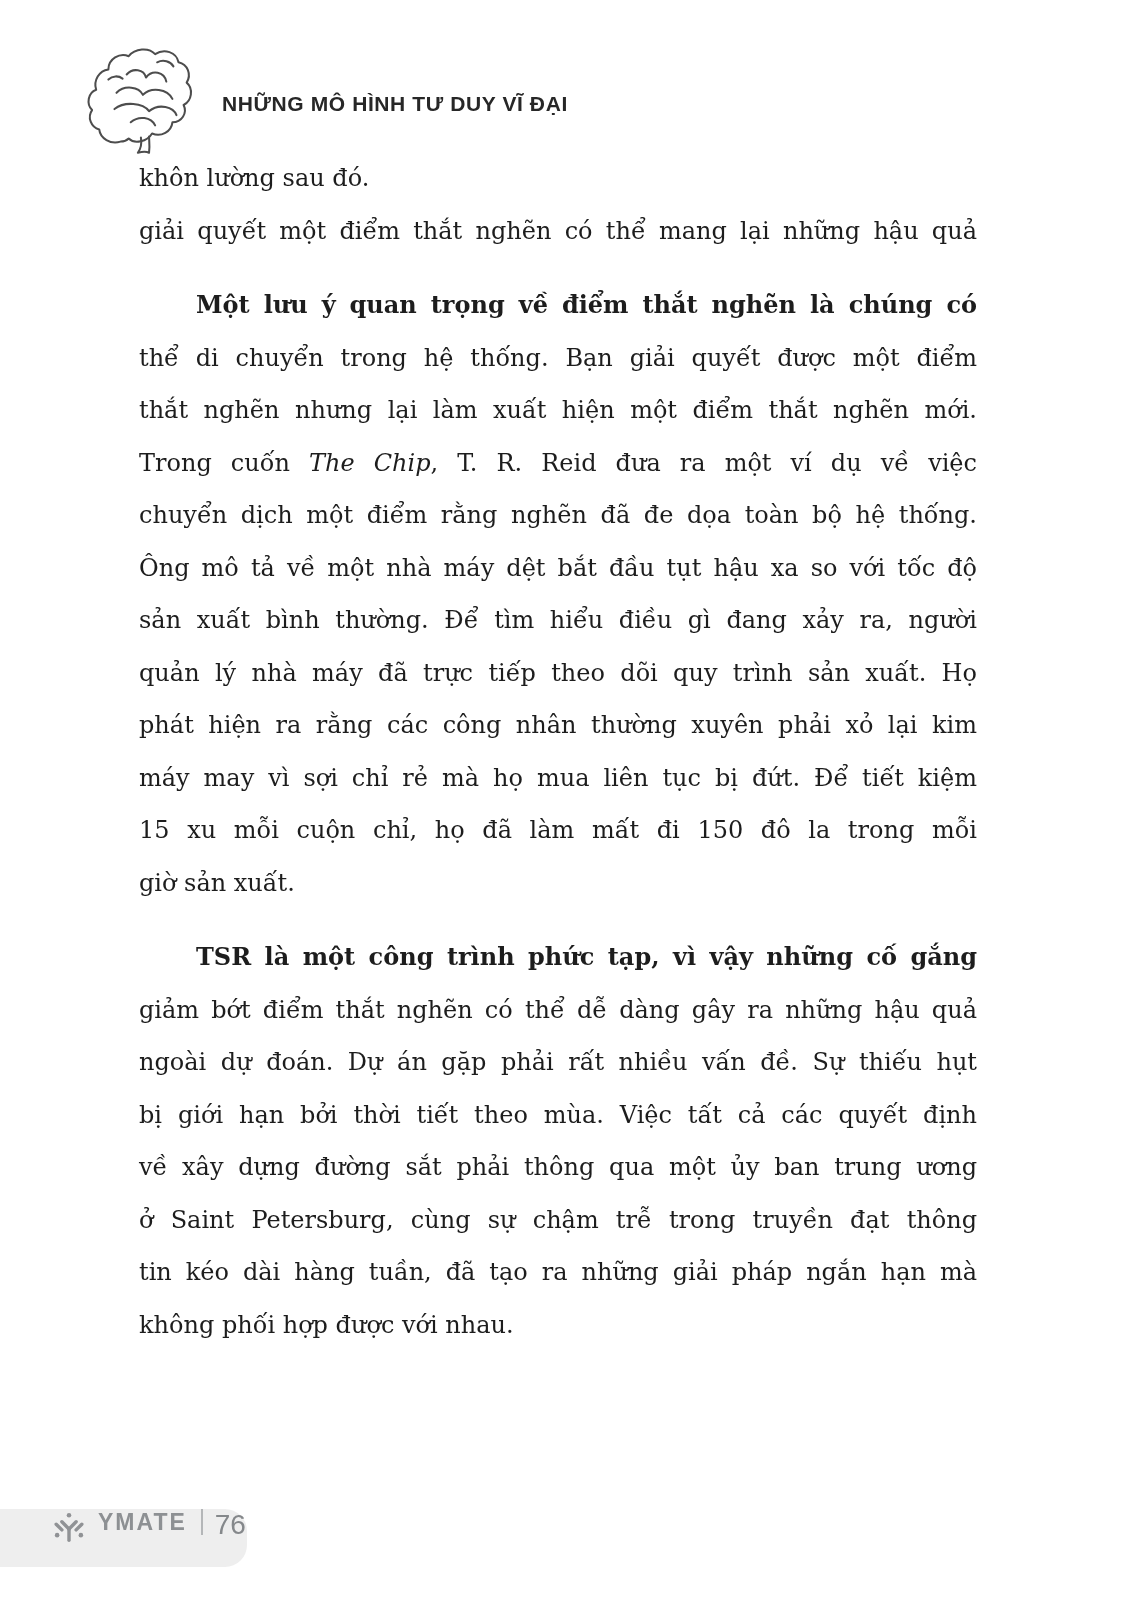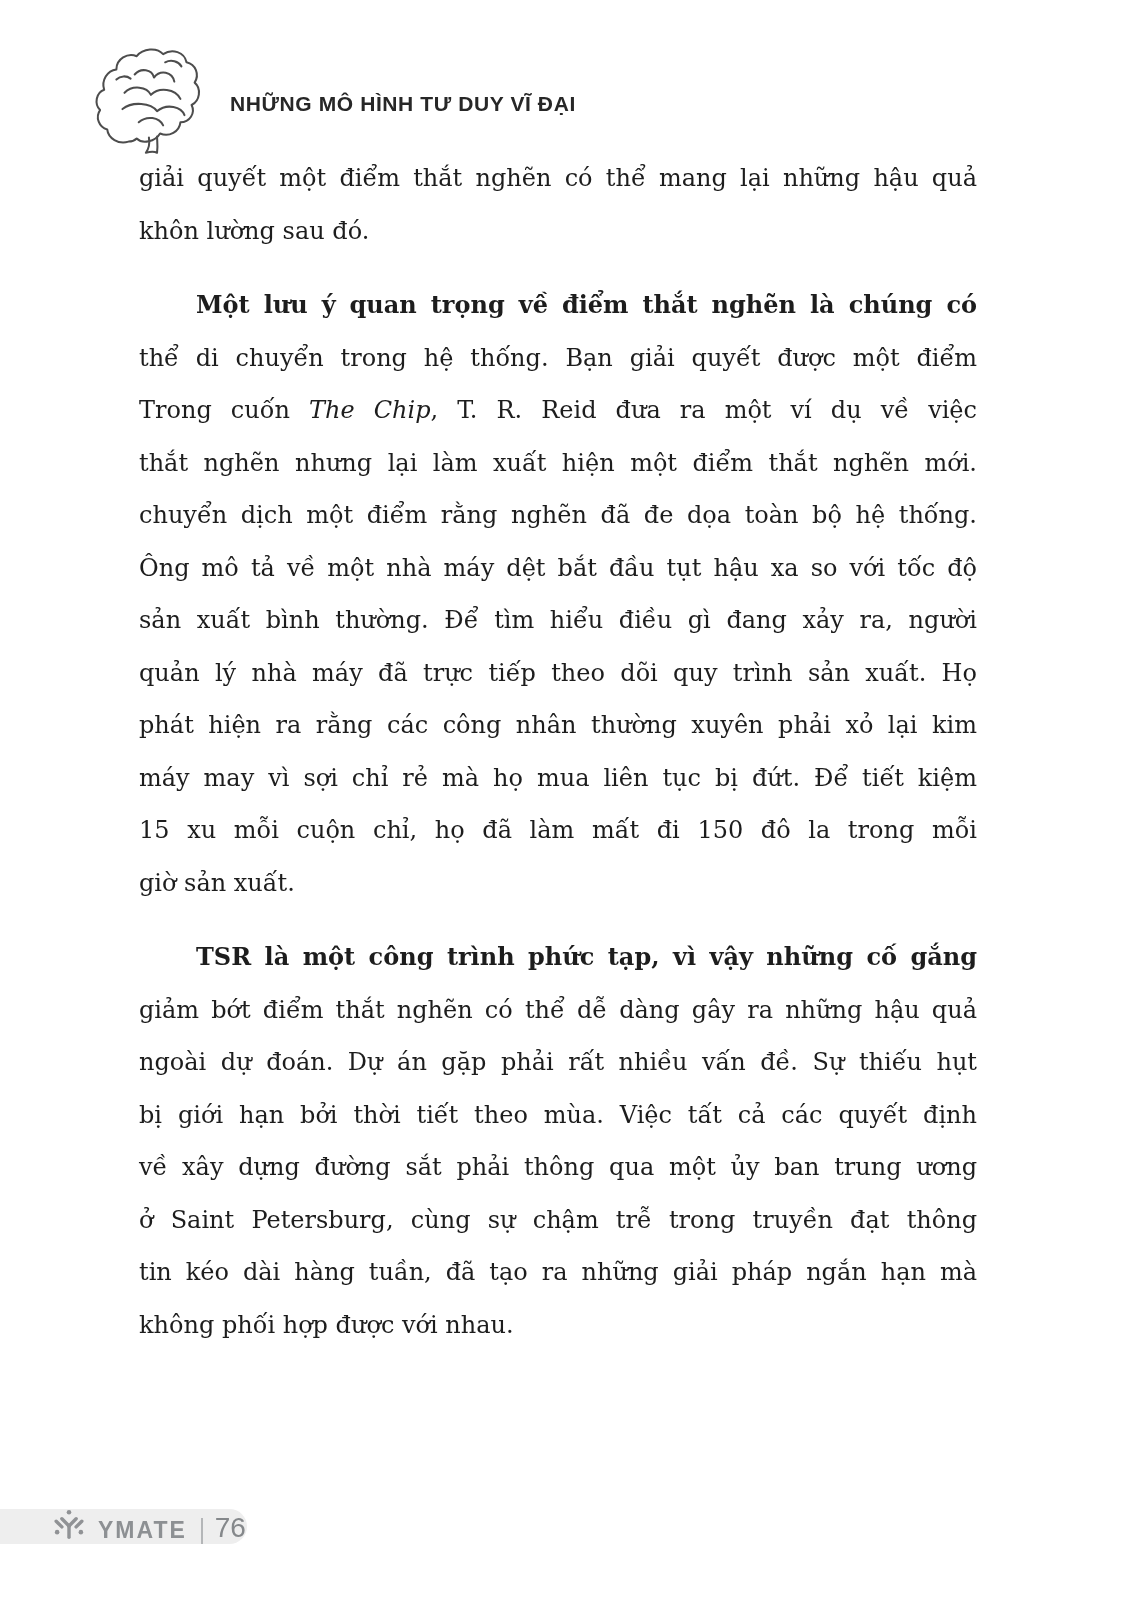--- a/index.html
+++ b/index.html
@@ -5,21 +5,21 @@
   html,body { margin:0; padding:0; }
   body {
     width:1142px; height:1615px;
     background:#ffffff;
     position:relative;
     overflow:hidden;
     font-family:"DejaVu Serif","Liberation Serif",serif;
   }
 
   
-  .page-header { position:absolute; left:16px; top:0; width:1016px; height:170px; }
+  .page-header { position:absolute; left:8px; top:0; width:1016px; height:170px; }
   .brain-wrap { position:absolute; left:78px; top:44px; width:122px; height:122px; }
   .chapter-title {
     position:absolute; left:214px; top:92px;
     font-family:"Liberation Sans","DejaVu Sans",sans-serif;
     font-weight:700; font-size:21px; letter-spacing:0.6px;
     color:#272727; white-space:nowrap;
   }
 
   
   .text-column {
@@ -34,24 +34,24 @@
     text-align:justify; text-align-last:justify;
     overflow:visible;
   }
   .line.last { text-align-last:left; }
   .line.indent { text-indent:57px;font-weight:bold; }
   .italic { font-style:italic; }
 
   
   .footer-pill {
     position:absolute; left:0; top:1509px;
-    width:247px; height:35px;
+    width:247px; height:58px;
     background:#eeeeee;
     border-radius:0 22px 22px 0;
-    display:flex; align-items:flex-end;
+    display:flex; align-items:flex-start;
     padding-left:50px; box-sizing:border-box;
   }
   .ymate-logo { width:38px; height:38px; flex:0 0 auto; }
   .brand-name {
     font-family:"Liberation Sans","DejaVu Sans",sans-serif;
     font-weight:700; font-size:23px; letter-spacing:2px;
     color:#8d9093; margin-left:10px; white-space:nowrap;
   }
   .footer-divider {
     width:2px; height:26px; background:#b4b6b8; margin:0 12px 0 14px; flex:0 0 auto;
@@ -75,28 +75,28 @@
       <path d="M44 77 C52 70 64 72 68 80"></path>
       <path d="M22 35 C26 31 32 31 36 34"></path>
       <path d="M70 18 C76 15 83 17 86 22"></path>
     </svg>
   </div>
   <div class="chapter-title">NHỮNG MÔ HÌNH TƯ DUY VĨ ĐẠI</div>
 </div>
 
 <div class="text-column">
     <div class="para">
+      <div class="line last"><span>khôn lường sau đó.</span></div>
       <div class="line"><span>giải quyết một điểm thắt nghẽn có thể mang lại những hậu quả</span></div>
-      <div class="line last"><span>khôn lường sau đó.</span></div>
     </div>
     <div class="para">
       <div class="line indent"><span>Một lưu ý quan trọng về điểm thắt nghẽn là chúng có</span></div>
       <div class="line"><span>thể di chuyển trong hệ thống. Bạn giải quyết được một điểm</span></div>
+      <div class="line"><span>thắt nghẽn nhưng lại làm xuất hiện một điểm thắt nghẽn mới.</span></div>
       <div class="line"><span>Trong cuốn </span><span class="italic">The Chip</span><span>, T. R. Reid đưa ra một ví dụ về việc</span></div>
-      <div class="line"><span>thắt nghẽn nhưng lại làm xuất hiện một điểm thắt nghẽn mới.</span></div>
       <div class="line"><span>chuyển dịch một điểm rằng nghẽn đã đe dọa toàn bộ hệ thống.</span></div>
       <div class="line"><span>Ông mô tả về một nhà máy dệt bắt đầu tụt hậu xa so với tốc độ</span></div>
       <div class="line"><span>sản xuất bình thường. Để tìm hiểu điều gì đang xảy ra, người</span></div>
       <div class="line"><span>quản lý nhà máy đã trực tiếp theo dõi quy trình sản xuất. Họ</span></div>
       <div class="line"><span>phát hiện ra rằng các công nhân thường xuyên phải xỏ lại kim</span></div>
       <div class="line"><span>máy may vì sợi chỉ rẻ mà họ mua liên tục bị đứt. Để tiết kiệm</span></div>
       <div class="line"><span>15 xu mỗi cuộn chỉ, họ đã làm mất đi 150 đô la trong mỗi</span></div>
       <div class="line last"><span>giờ sản xuất.</span></div>
     </div>
     <div class="para">

